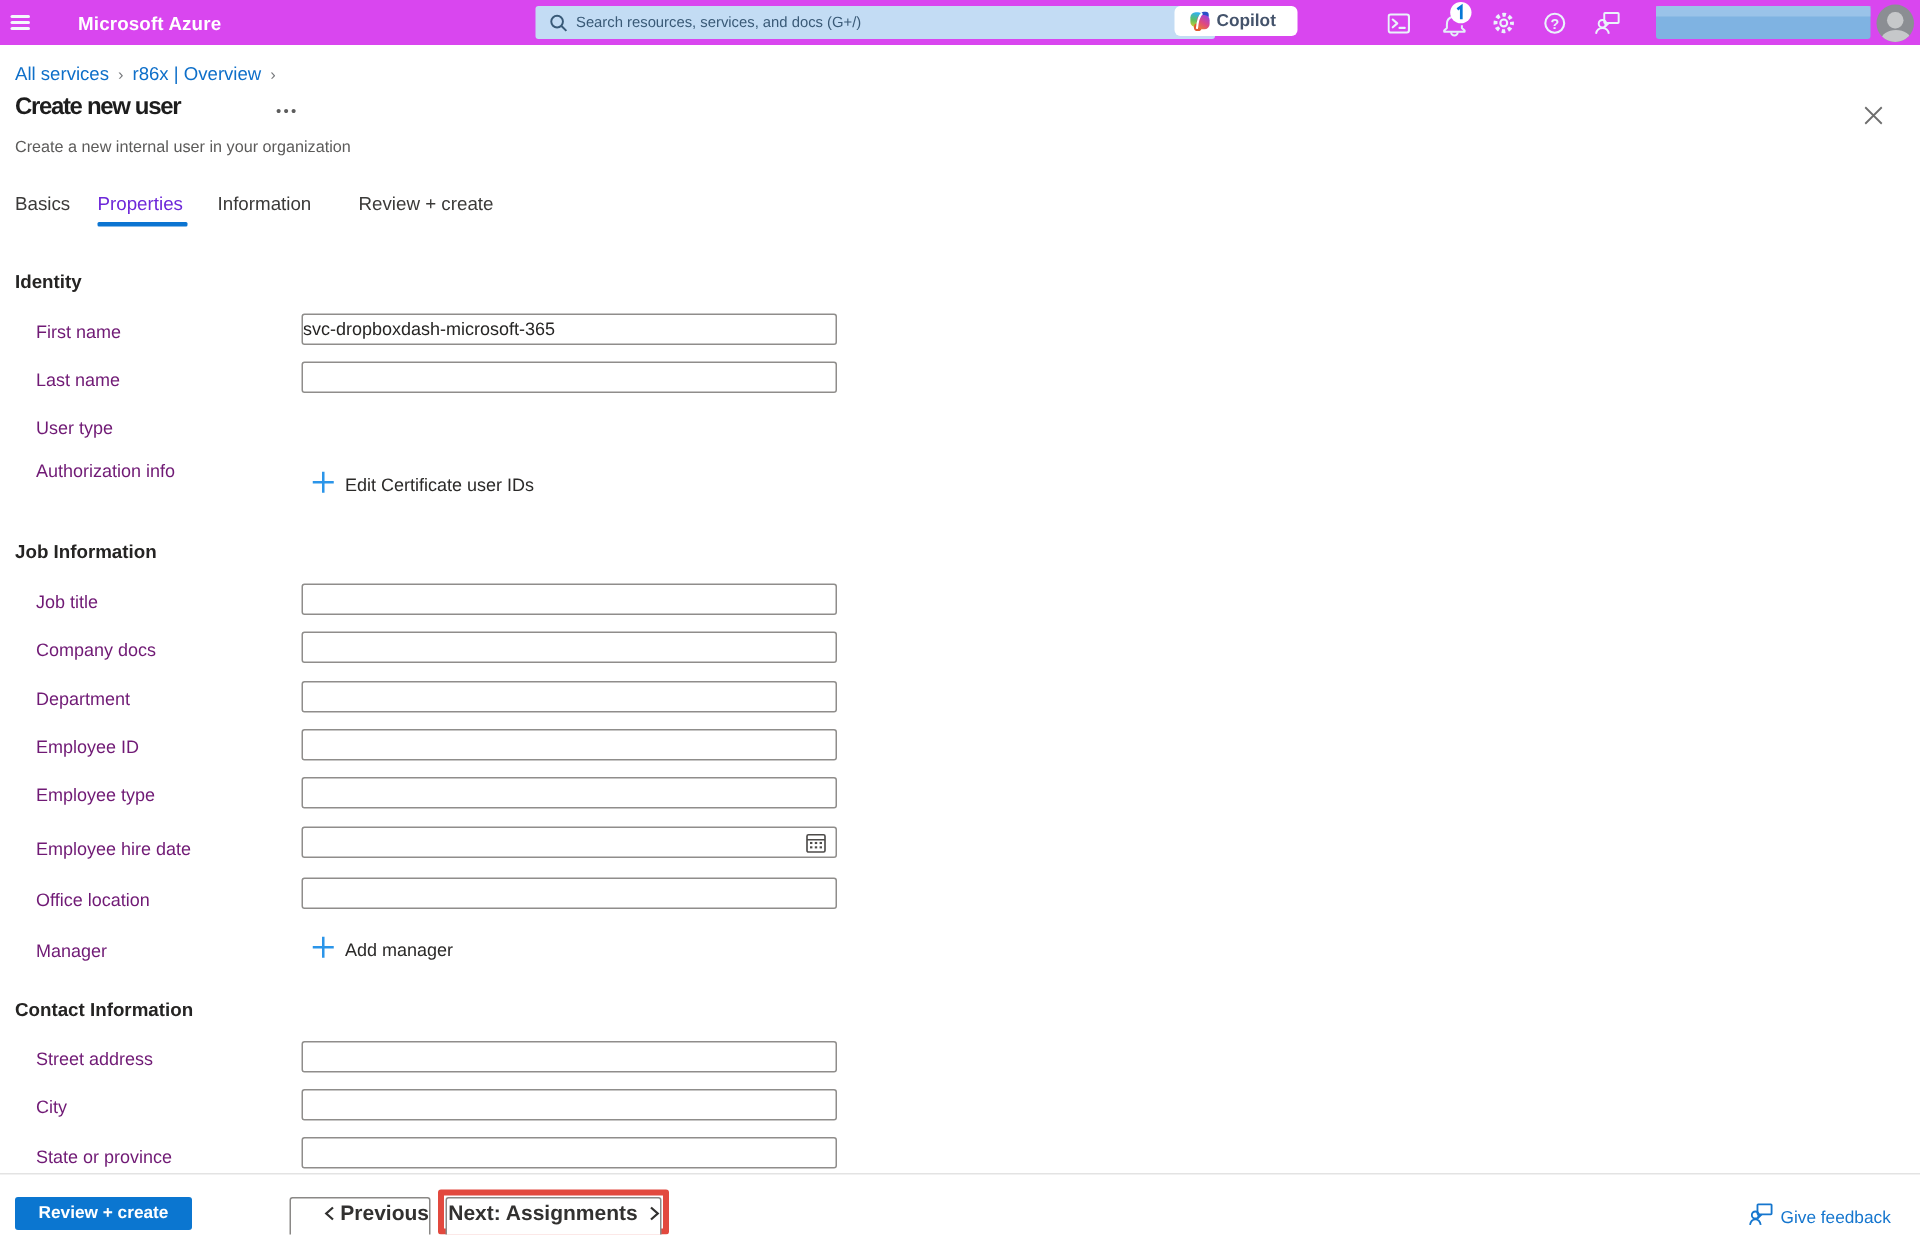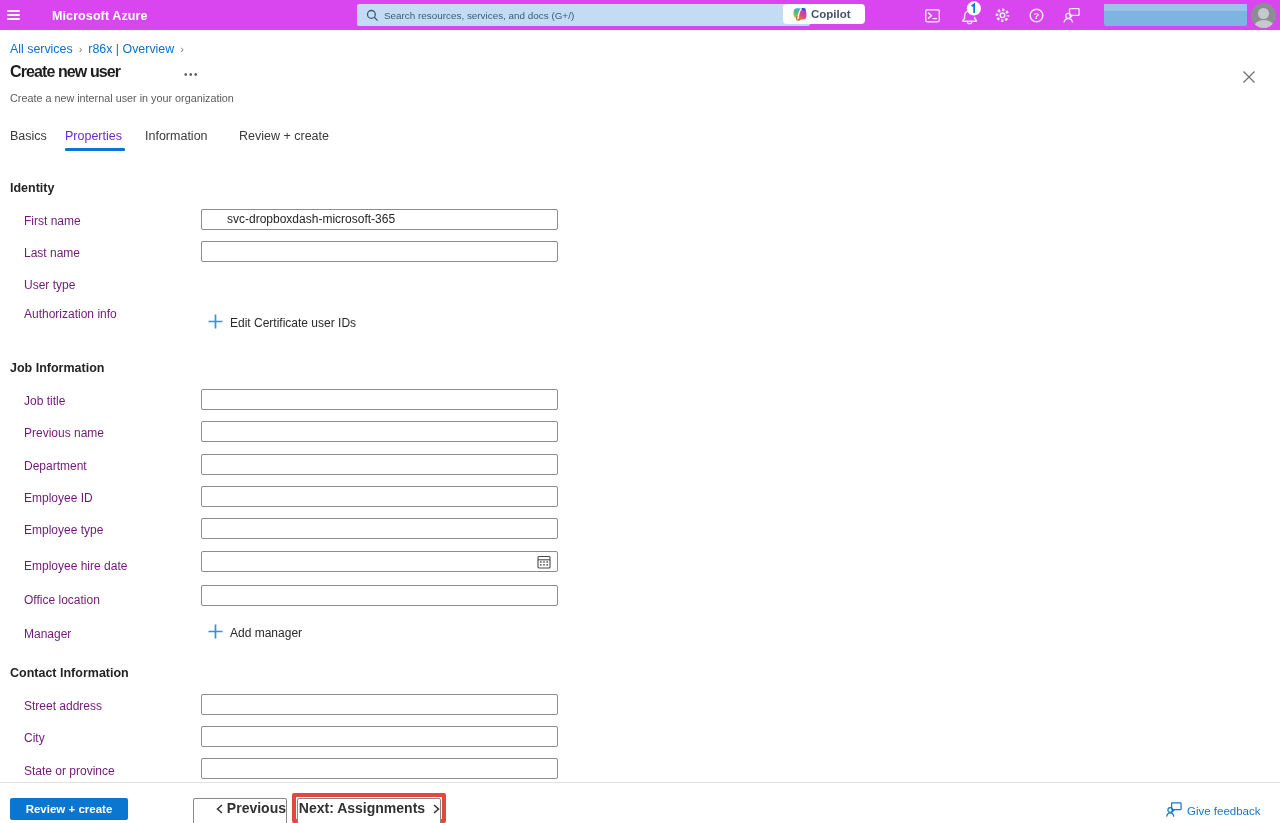--- a/index.html
+++ b/index.html
@@ -33,21 +33,21 @@
 
 
 .tab { position:absolute; top:129px; font-size:12.5px; color:#3b3a39; }
 .tab.active { font-weight:normal; color:#6d28d9; }
 #tabline { position:absolute; left:65px; top:148px; width:60px; height:2.5px; background:#0b74d1; border-radius:1px; }
 
 
 .sech { position:absolute; left:10px; font-size:12.5px; font-weight:bold; color:#252423; }
 .lab { position:absolute; left:12px; font-size:12px; color:#701a75;margin-left:12px; }
 .inp { position:absolute; left:201px; width:357px; height:21px; background:#fff;
-  border:1px solid #8f8d8b; border-radius:2px; font-size:12px; color:#262524; line-height:19px; padding-left:25px; }
+  border:1px solid #8f8d8b; border-radius:2px; font-size:12px; color:#262524; line-height:19px; padding-left:0; }
 .linktxt { font-size:12px; color:#2b2a29; }
 
 
 #footer { position:absolute; left:0; top:782px; width:1280px; height:41px; background:#fff; border-top:1px solid #e3e3e3; }
 #btn-review { position:absolute; left:10px; top:15px; width:118px; height:22px; background:#0b76d0; border-radius:2px;
   color:#fff; font-size:11.5px; font-weight:bold; text-align:center; line-height:22px; }
 .btn2 { position:absolute; top:15px; height:35px; background:#fff; border:1px solid #8a8886; border-radius:2px;
   color:#323130; font-size:14px; font-weight:bold; text-align:right; line-height:19px; }
 #redbox { position:absolute; left:292px; top:10px; width:154px; height:30px; border:4.5px solid #e2493e; border-radius:2px; }
 #feedback { position:absolute; left:1166px; top:19px; color:#1576ce; font-size:11.5px; }
@@ -155,21 +155,21 @@
   <div class="lab" style="top:278px">User type</div>
   <div class="lab" style="top:307px">Authorization info</div>
   <svg class="abs" style="left:208px;top:314px" width="15" height="15" viewBox="0 0 15 15">
       <path d="M7.5 0.5 V14.5 M0.5 7.5 H14.5" stroke="#2b95e9" stroke-width="1.7"></path>
     </svg>
   <div class="abs linktxt" style="left:230px;top:316px">Edit Certificate user IDs</div>
 
   <div class="sech" style="top:361px">Job Information</div>
   <div class="lab" style="top:394px">Job title</div>
   <div class="inp" style="top:389px"></div>
-  <div class="lab" style="top:426px">Previous name</div>
+  <div class="lab" style="top:426px">Company docs</div>
   <div class="inp" style="top:421px"></div>
   <div class="lab" style="top:459px">Department</div>
   <div class="inp" style="top:454px"></div>
   <div class="lab" style="top:491px">Employee ID</div>
   <div class="inp" style="top:486px"></div>
   <div class="lab" style="top:523px">Employee type</div>
   <div class="inp" style="top:518px"></div>
   <div class="lab" style="top:559px">Employee hire date</div>
   <div class="inp" style="top:551px">
     <svg class="abs" style="right:6px;top:3px" width="14" height="14" viewBox="0 0 14 14">

